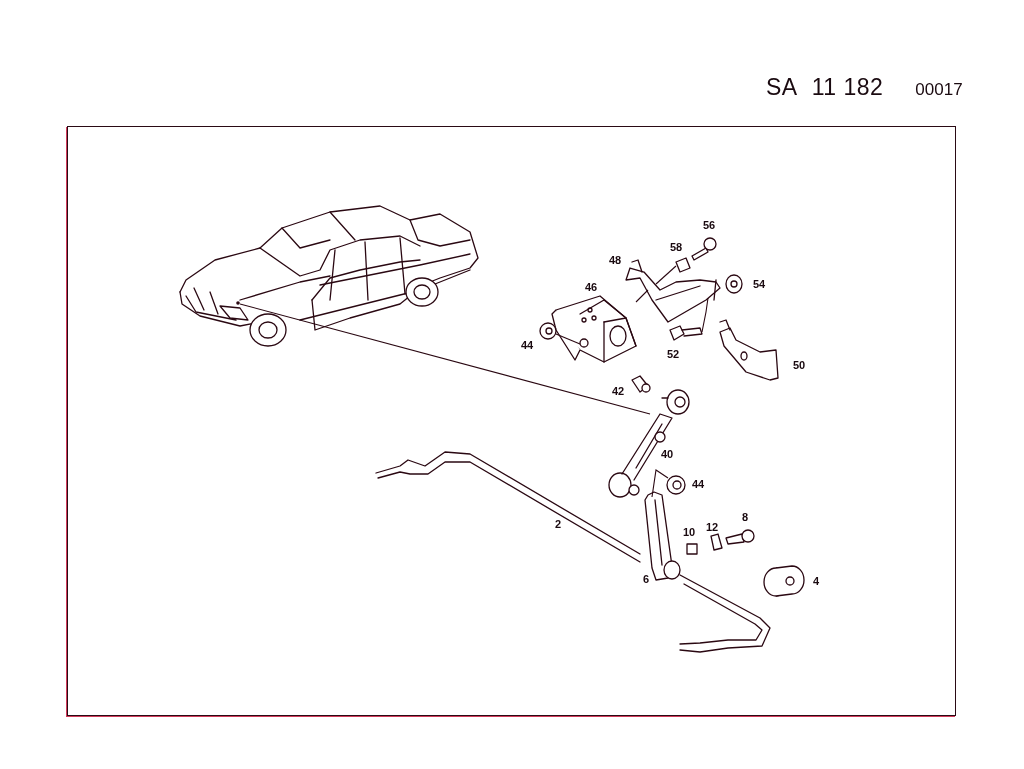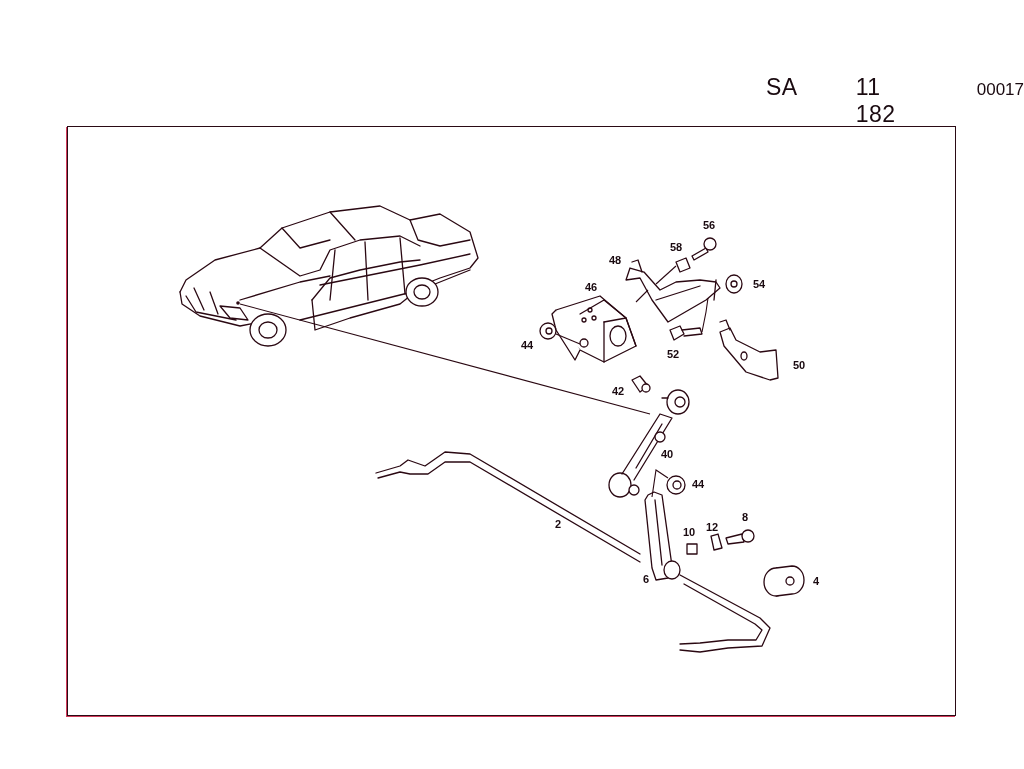--- a/index.html
+++ b/index.html
@@ -1,21 +1,21 @@
 <!DOCTYPE html>
 <html><head>
 <meta charset="utf-8">
 <style>
   html, body { margin: 0; padding: 0; background: #ffffff; }
   body { width: 1024px; height: 769px; position: relative; overflow: hidden;
          font-family: "Liberation Sans", sans-serif; }
-  .header { position: absolute; top: 74px; left: 766px; height: 30px; display: flex; align-items: baseline; color: #1a0a10; gap: 44px; }
+  .header { position: absolute; top: 74px; left: 766px; height: 30px; display: flex; align-items: baseline; color: #1a0a10; }
   .hdr-prefix { font-size: 23px; letter-spacing: 0.5px; }
   .hdr-number { font-size: 23px; margin-left: 14px; letter-spacing: 0.5px; }
-  .hdr-code { font-size: 17px; margin-left: 19px; }
+  .hdr-code { font-size: 17px; margin-left: 32px; }
   .frame { position: absolute; left: 67px; top: 126px; width: 889px; height: 590px;
            border: 1.5px solid #2a0a14; box-shadow: -1px 1px 0 #d23a5a; box-sizing: border-box; }
   svg.diagram { position: absolute; left: 0; top: 0; width: 1024px; height: 769px; }
   svg .ln { fill: none; stroke: #2a0812; stroke-width: 1.3; stroke-linejoin: round; stroke-linecap: round; }
   svg .fl { fill: #ffffff; stroke: #2a0812; stroke-width: 1.3; stroke-linejoin: round; }
   svg .lead { fill: none; stroke: #2a0812; stroke-width: 1.1; }
   svg text.callout { font-family: "Liberation Sans", sans-serif; font-weight: bold; font-size: 11px; fill: #1a0a10; }
 </style>
 </head>
 <body>

